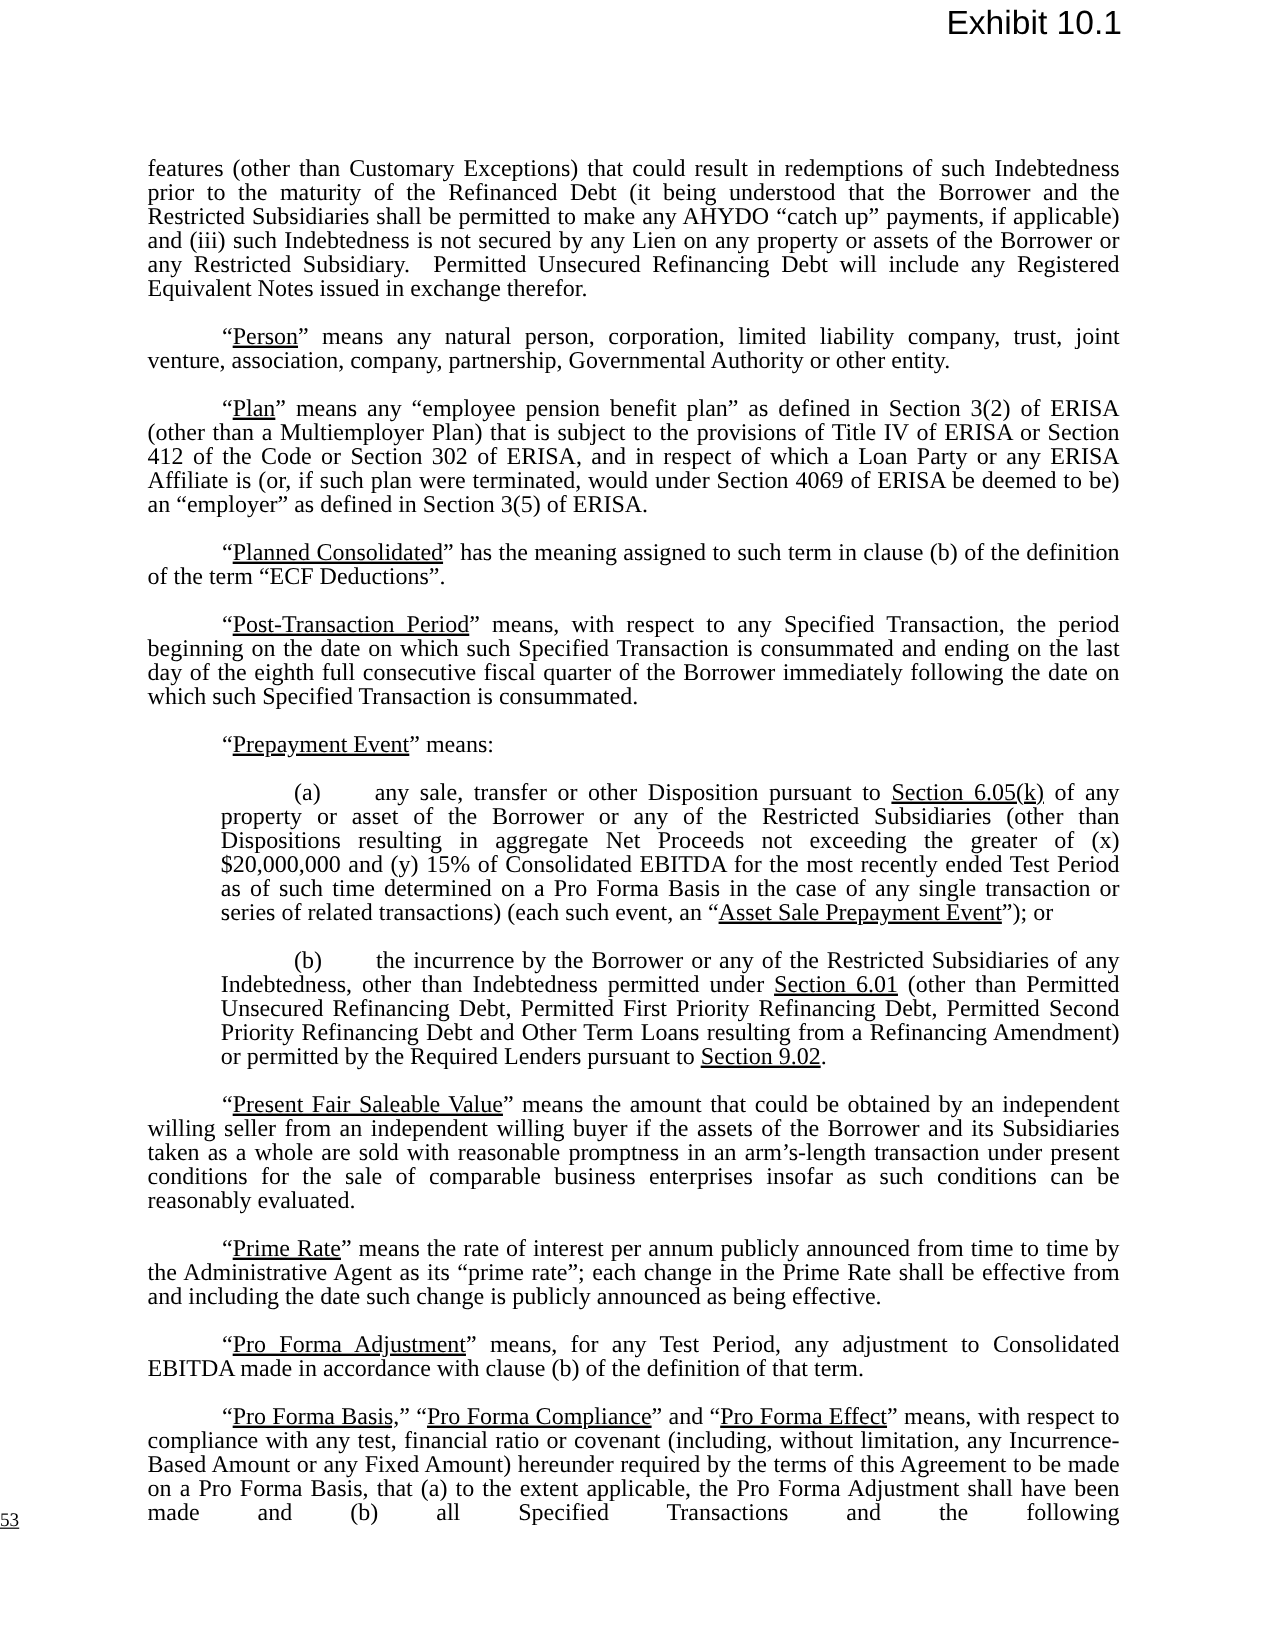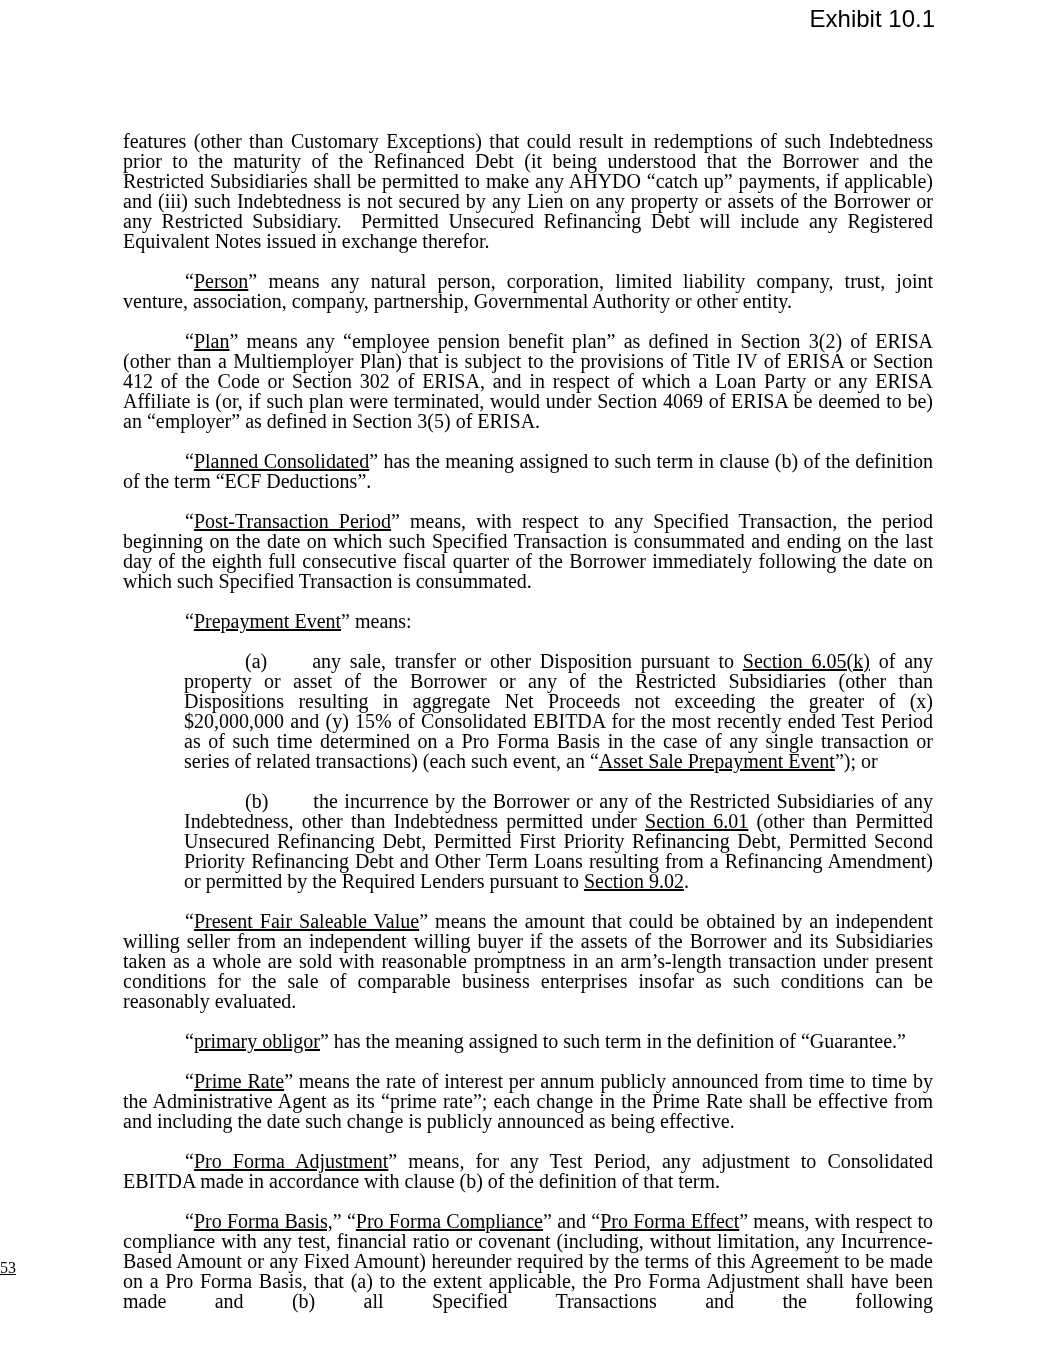--- a/index.html
+++ b/index.html
@@ -14,21 +14,21 @@
     background: #ffffff;
     color: #000000;
     font-family: "Liberation Serif", serif;
     overflow: hidden;
   }
   .exhibit-header {
     position: absolute;
     top: 6px;
     right: 120px;
     font-family: "Liberation Sans", sans-serif;
-    font-size: 24px;
+    font-size: 28px;
     line-height: 26px;
     color: #000000;
   }
   .doc-body {
     position: absolute;
     top: 131px;
     left: 123px;
     width: 810px;
     font-size: 20px;
     line-height: 20px;
@@ -70,20 +70,19 @@
   <div class="doc-body">
       <p class="para flush"><span>features (other than Customary Exceptions) that could result in redemptions of such Indebtedness prior to the maturity of the Refinanced Debt (it being understood that the Borrower and the Restricted Subsidiaries shall be permitted to make any AHYDO “catch up” payments, if applicable) and (iii) such Indebtedness is not secured by any Lien on any property or assets of the Borrower or any Restricted Subsidiary.&nbsp; Permitted Unsecured Refinancing Debt will include any Registered Equivalent Notes issued in exchange therefor.</span></p>
       <p class="para indent"><span>“</span><span class="u">Person</span><span>” means any natural person, corporation, limited liability company, trust, joint venture, association, company, partnership, Governmental Authority or other entity.</span></p>
       <p class="para indent"><span>“</span><span class="u">Plan</span><span>” means any “employee pension benefit plan” as defined in Section 3(2) of ERISA (other than a Multiemployer Plan) that is subject to the provisions of Title IV of ERISA or Section 412 of the Code or Section 302 of ERISA, and in respect of which a Loan Party or any ERISA Affiliate is (or, if such plan were terminated, would under Section 4069 of ERISA be deemed to be) an “employer” as defined in Section 3(5) of ERISA.</span></p>
       <p class="para indent"><span>“</span><span class="u">Planned Consolidated</span><span>” has the meaning assigned to such term in clause (b) of the definition of the term “ECF Deductions”.</span></p>
       <p class="para indent"><span>“</span><span class="u">Post-Transaction Period</span><span>” means, with respect to any Specified Transaction, the period beginning on the date on which such Specified Transaction is consummated and ending on the last day of the eighth full consecutive fiscal quarter of the Borrower immediately following the date on which such Specified Transaction is consummated.</span></p>
       <p class="para indent"><span>“</span><span class="u">Prepayment Event</span><span>” means:</span></p>
       <p class="para sub"><span>(a)</span><span class="tab"></span><span>any sale, transfer or other Disposition pursuant to </span><span class="u">Section 6.05(k)</span><span> of any property or asset of the Borrower or any of the Restricted Subsidiaries (other than Dispositions resulting in aggregate Net Proceeds not exceeding the greater of (x) $20,000,000 and (y) 15% of Consolidated EBITDA for the most recently ended Test Period as of such time determined on a Pro Forma Basis in the case of any single transaction or series of related transactions) (each such event, an “</span><span class="u">Asset Sale Prepayment Event</span><span>”); or</span></p>
       <p class="para sub"><span>(b)</span><span class="tab"></span><span>the incurrence by the Borrower or any of the Restricted Subsidiaries of any Indebtedness, other than Indebtedness permitted under </span><span class="u">Section 6.01</span><span> (other than Permitted Unsecured Refinancing Debt, Permitted First Priority Refinancing Debt, Permitted Second Priority Refinancing Debt and Other Term Loans resulting from a Refinancing Amendment) or permitted by the Required Lenders pursuant to </span><span class="u">Section 9.02</span><span>.</span></p>
       <p class="para indent"><span>“</span><span class="u">Present Fair Saleable Value</span><span>” means the amount that could be obtained by an independent willing seller from an independent willing buyer if the assets of the Borrower and its Subsidiaries taken as a whole are sold with reasonable promptness in an arm’s-length transaction under present conditions for the sale of comparable business enterprises insofar as such conditions can be reasonably evaluated.</span></p>
-      <p class="para indent"><span>“</span><span class="u">primary obligor</span><span>” has the meaning assigned to such term in the definition of “Guarantee.”</span></p>
       <p class="para indent"><span>“</span><span class="u">Prime Rate</span><span>” means the rate of interest per annum publicly announced from time to time by the Administrative Agent as its “prime rate”; each change in the Prime Rate shall be effective from and including the date such change is publicly announced as being effective.</span></p>
       <p class="para indent"><span>“</span><span class="u">Pro Forma Adjustment</span><span>” means, for any Test Period, any adjustment to Consolidated EBITDA made in accordance with clause (b) of the definition of that term.</span></p>
       <p class="para indent justify-last"><span>“</span><span class="u">Pro Forma Basis,</span><span>” “</span><span class="u">Pro Forma Compliance</span><span>” and “</span><span class="u">Pro Forma Effect</span><span>” means, with respect to compliance with any test, financial ratio or covenant (including, without limitation, any Incurrence-Based Amount or any Fixed Amount) hereunder required by the terms of this Agreement to be made on a Pro Forma Basis, that (a) to the extent applicable, the Pro Forma Adjustment shall have been made and (b) all Specified Transactions and the following</span></p>
     </div>
 
   <div class="page-footer">53</div>
 </div>
 
 </body></html>

